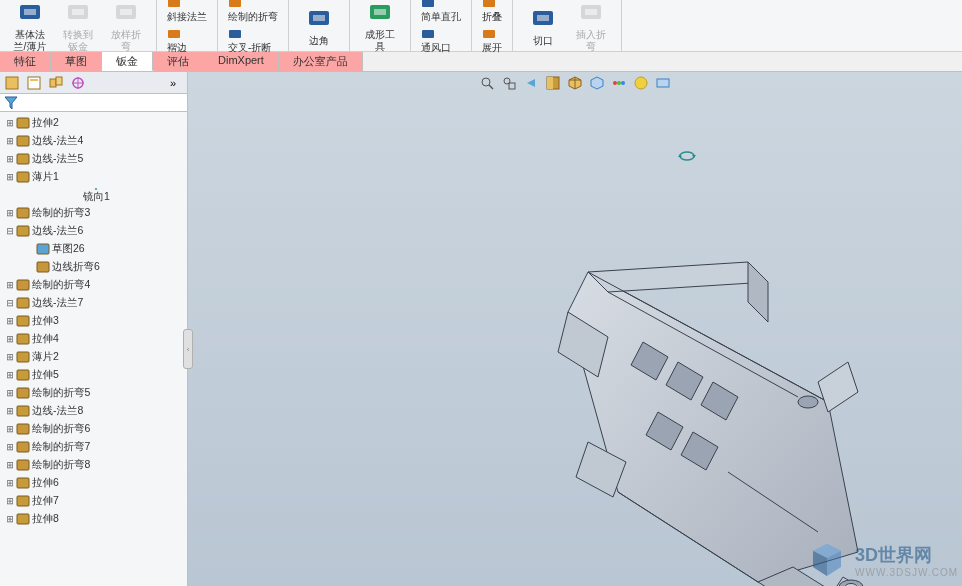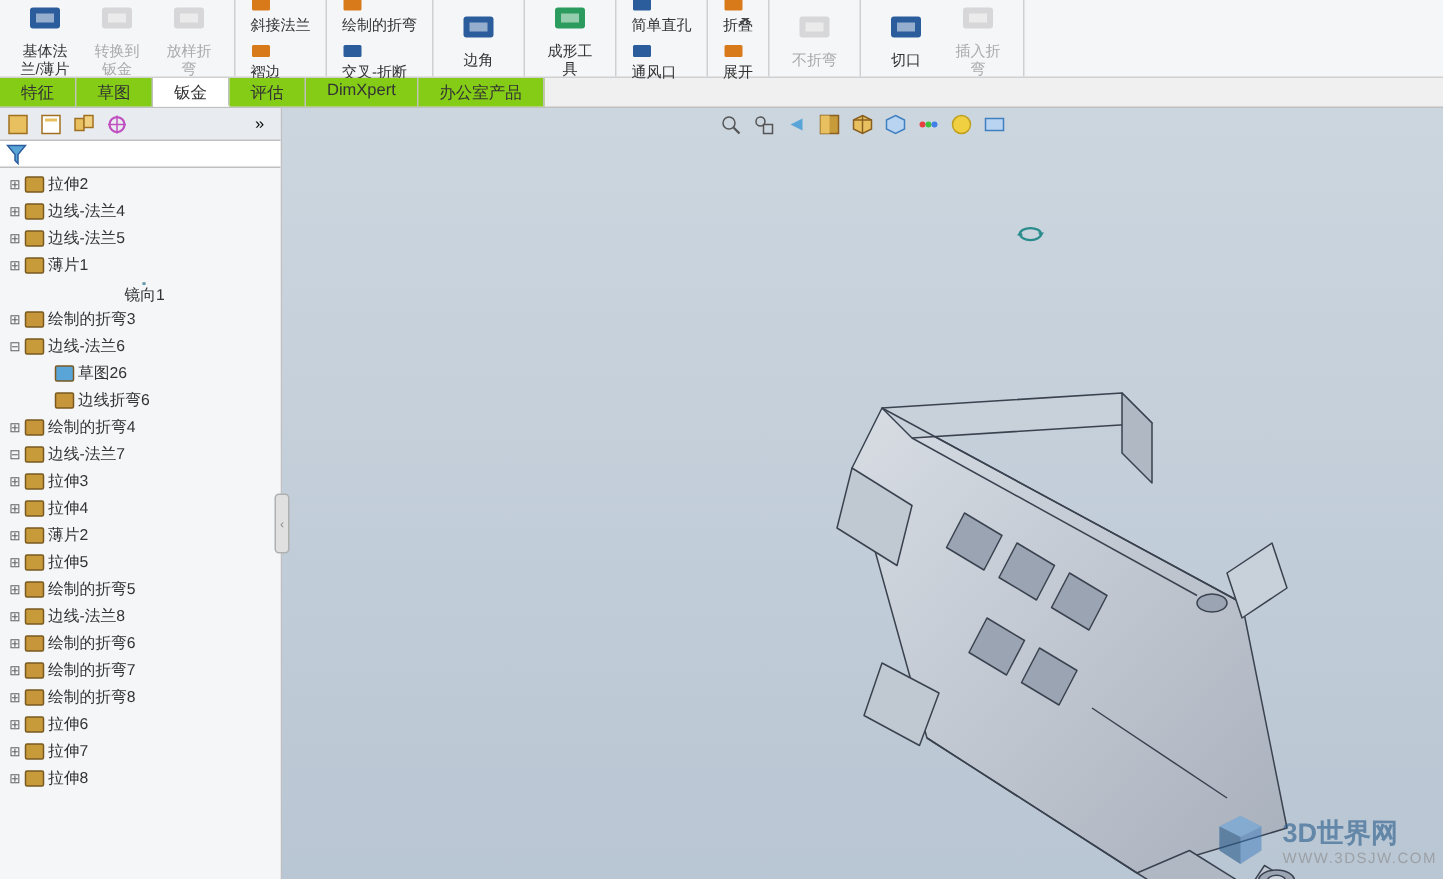--- a/index.html
+++ b/index.html
@@ -9,21 +9,21 @@
 .ribbon-group { display: flex; align-items: center; padding: 0 6px; border-right: 1px solid #d0d0d0; }
 .ribbon-item { display: flex; flex-direction: column; align-items: center; justify-content: center; min-width: 40px; padding: 2px 4px; cursor: pointer; }
 .ribbon-item.big { min-width: 48px; }
 .ribbon-item .label { font-size: 10px; color: #333; text-align: center; line-height: 1.2; margin-top: 2px; }
 .ribbon-item.disabled .label { color: #aaa; }
 .ribbon-small-list { display: flex; flex-direction: column; gap: 1px; padding: 0 2px; }
 .ribbon-small-item { display: flex; align-items: flex-start; gap: 0; padding: 1px 2px; cursor: pointer; flex-direction: column; }
 .ribbon-small-item .label { font-size: 10px; color: #333; white-space: nowrap; }
 
 .tabs { display: flex; height: 20px; background: #f0f0f0; border-bottom: 1px solid #c0c0c0; }
-.tab { padding: 2px 14px; font-size: 11px; color: #333; border-right: 1px solid #c0c0c0; cursor: pointer; background: #84cc16; }
+.tab { padding: 2px 14px; font-size: 11px; color: #333; border-right: 1px solid #c0c0c0; cursor: pointer; background: #fca5a5; }
 .tab.active { background: #fff; border-bottom: 1px solid #fff; }
 
 .main { display: flex; height: 514px; }
 .sidebar { width: 188px; background: #f5f6f8; border-right: 1px solid #c0c0c0; display: flex; flex-direction: column; }
 .sidebar-top { display: flex; height: 22px; background: #e8ecf0; border-bottom: 1px solid #c0c0c0; align-items: center; padding: 0 2px; }
 .sidebar-top-btn { width: 20px; height: 18px; margin-right: 2px; display: flex; align-items: center; justify-content: center; cursor: pointer; }
 .filter-row { height: 18px; background: #fff; border-bottom: 1px solid #c0c0c0; padding: 0 4px; display: flex; align-items: center; }
 .tree { flex: 1; overflow-y: auto; background: #f5f6f8; padding: 2px 0; }
 .tree-item { display: flex; align-items: center; height: 18px; padding-left: 4px; cursor: pointer; }
 .expander { width: 12px; height: 12px; font-size: 9px; color: #666; display: flex; align-items: center; justify-content: center; }
@@ -149,29 +149,20 @@
         </div>
         <div class="ribbon-small-item">
           <svg class="icon-sq" viewBox="0 0 14 14">
             <rect x="1" y="3" width="12" height="8" rx="1" fill="#d97a1a"></rect>
           </svg>
           <span class="label">展开</span>
         </div>
       </div>
     </div>
     <div class="ribbon-group">
-      <div class="ribbon-item big disabled">
-        <svg class="icon-big" viewBox="0 0 28 28">
-          <rect x="4" y="6" width="20" height="14" rx="2" fill="#aaa" opacity="0.4"></rect>
-          <rect x="8" y="10" width="12" height="6" fill="#fff" opacity="0.5"></rect>
-        </svg>
-        <div class="label">不折弯</div>
-      </div>
-    </div>
-    <div class="ribbon-group">
       <div class="ribbon-item big">
         <svg class="icon-big" viewBox="0 0 28 28">
           <rect x="4" y="6" width="20" height="14" rx="2" fill="#2b5d9c" opacity="1"></rect>
           <rect x="8" y="10" width="12" height="6" fill="#fff" opacity="0.5"></rect>
         </svg>
         <div class="label">切口</div>
       </div>
       <div class="ribbon-item big disabled">
         <svg class="icon-big" viewBox="0 0 28 28">
           <rect x="4" y="6" width="20" height="14" rx="2" fill="#aaa" opacity="0.4"></rect>

